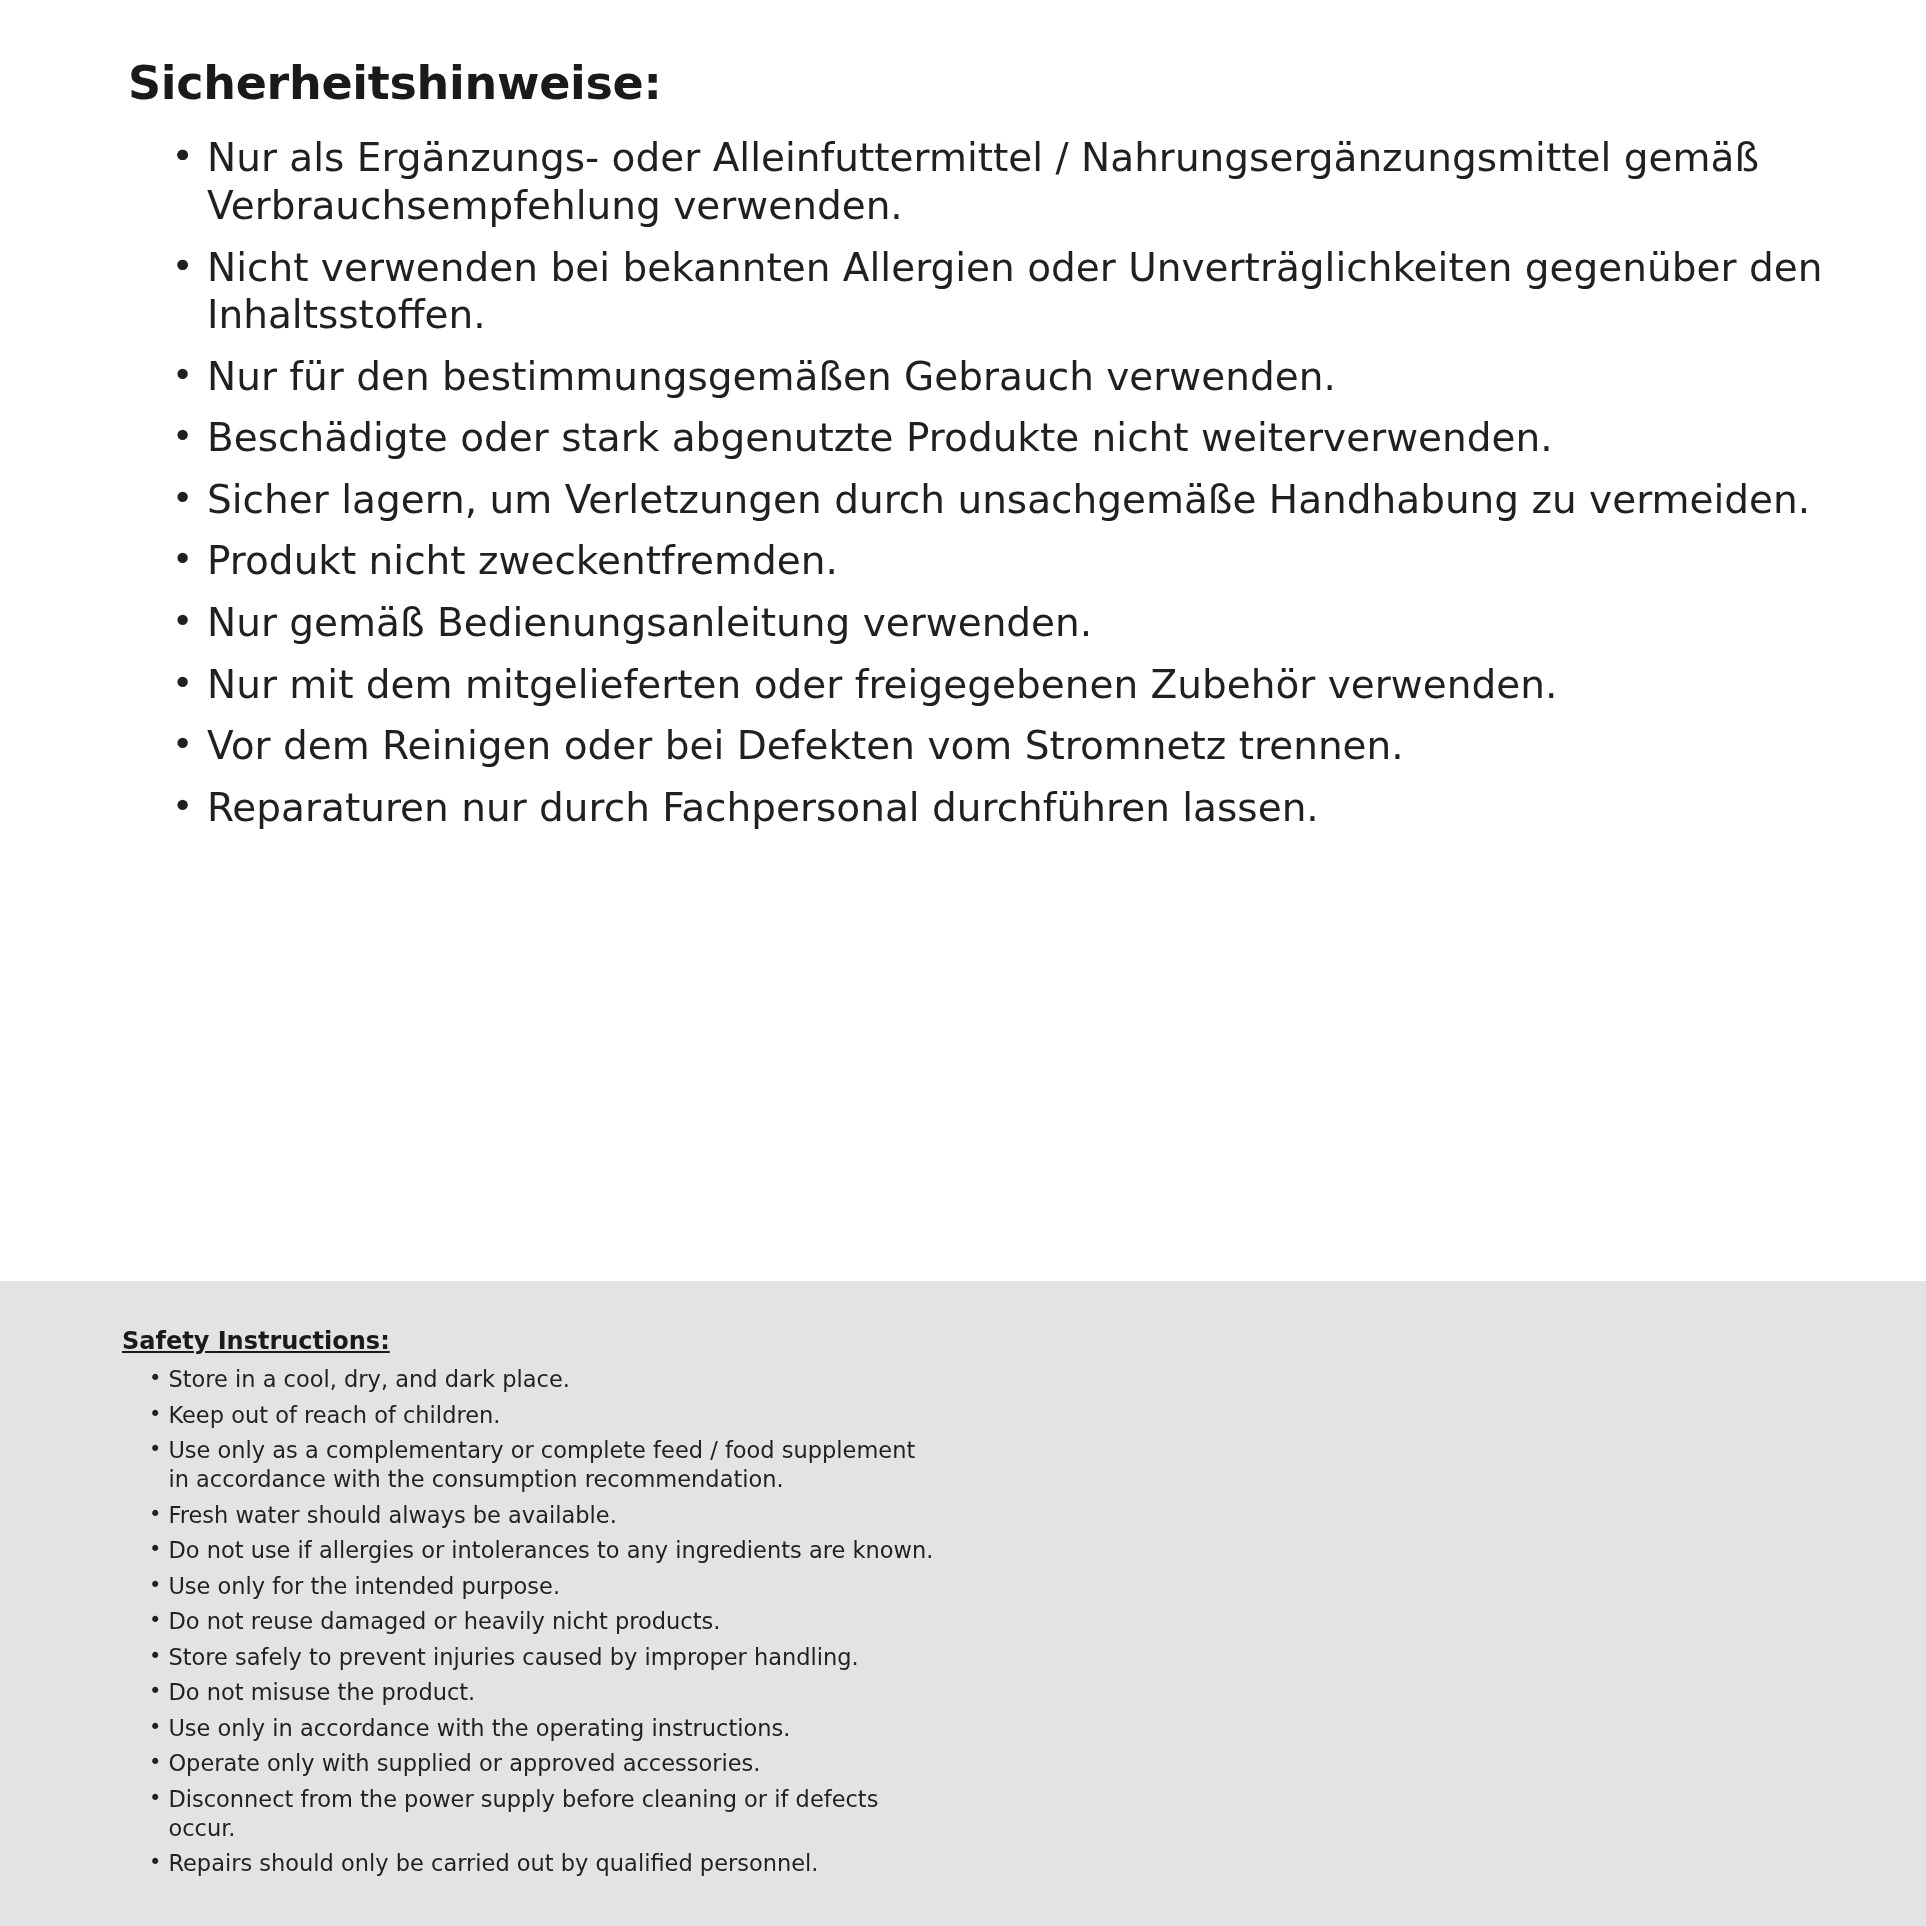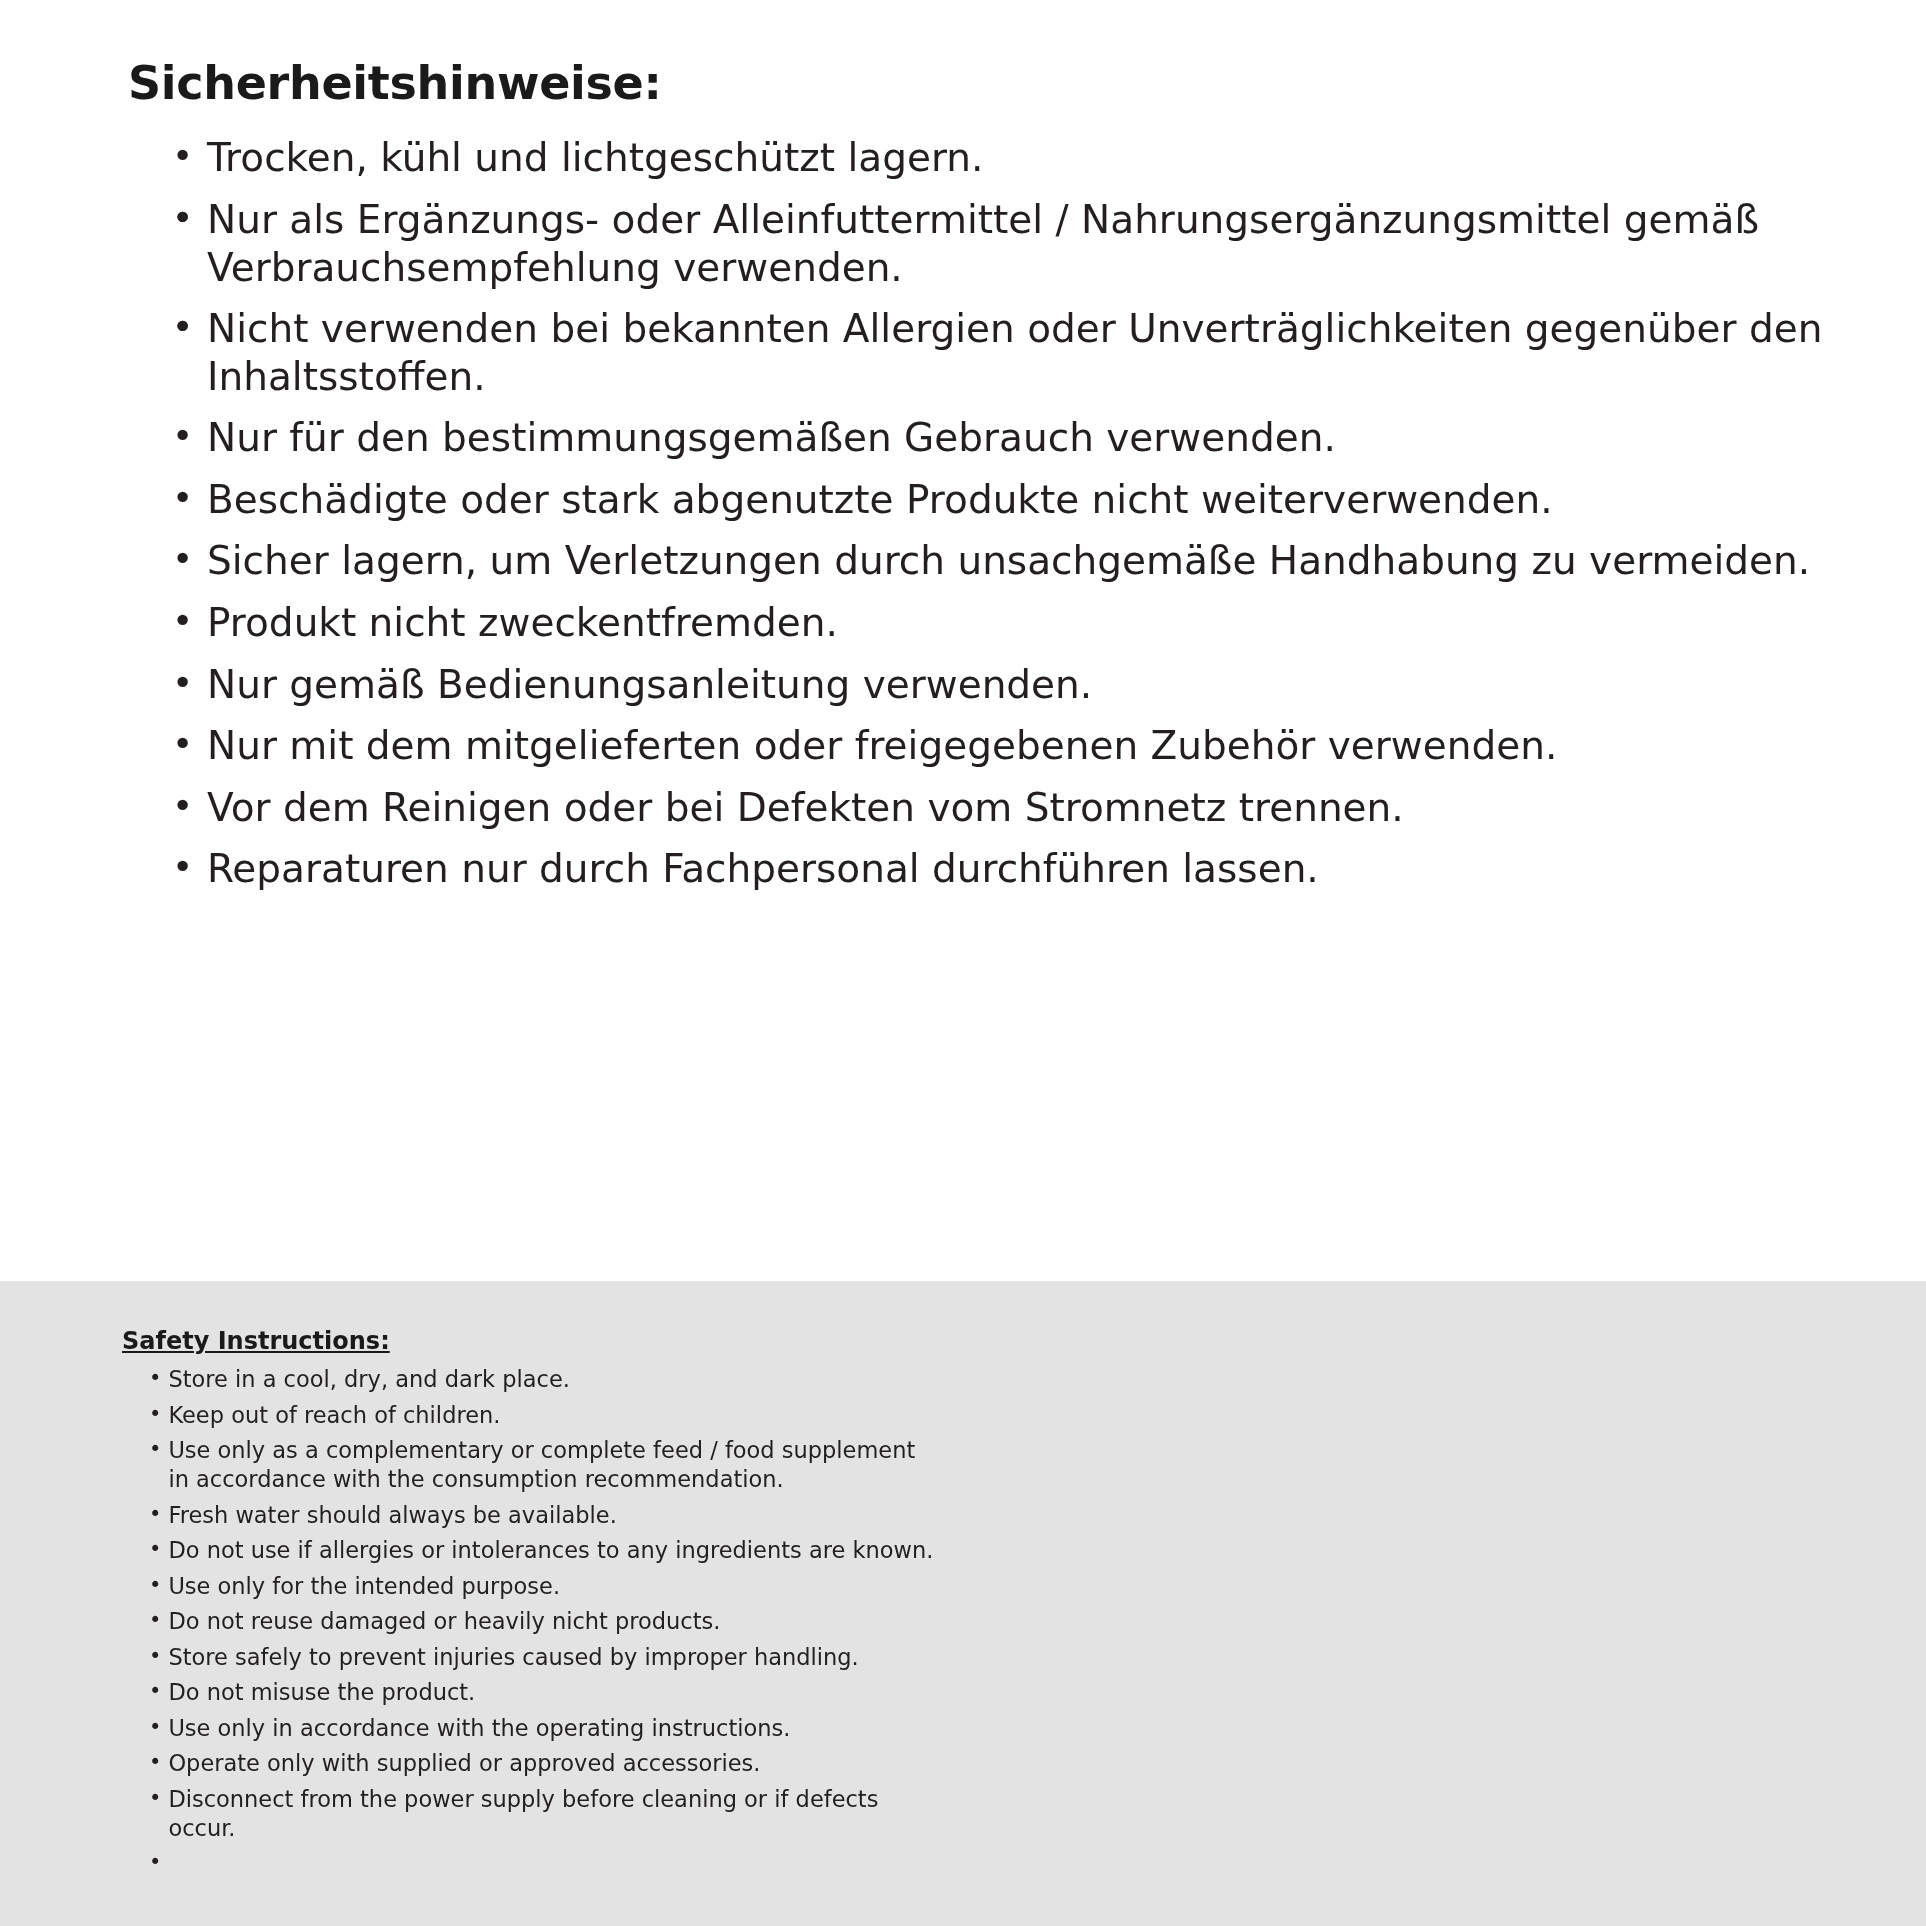--- a/index.html
+++ b/index.html
@@ -111,21 +111,21 @@
   }
 </style>
 </head>
 <body>
 
 <div class="page">
 
   <section class="de-section">
     <h1 class="de-heading">Sicherheitshinweise:</h1>
     <ul class="de-list">
-      <li><span class="bullet">•</span><span>Trocken, kühl und lichtgeschützt lagern.</span></li>
+      <li><span class="bullet">•</span></li>
       <li><span class="bullet">•</span></li>
       <li><span class="bullet">•</span><span>Nur als Ergänzungs- oder Alleinfuttermittel / Nahrungsergänzungsmittel gemäß Verbrauchsempfehlung verwenden.</span></li>
       <li><span class="bullet">•</span></li>
       <li><span class="bullet">•</span><span>Nicht verwenden bei bekannten Allergien oder Unverträglichkeiten gegenüber den Inhaltsstoffen.</span></li>
       <li><span class="bullet">•</span><span>Nur für den bestimmungsgemäßen Gebrauch verwenden.</span></li>
       <li><span class="bullet">•</span><span>Beschädigte oder stark abgenutzte Produkte nicht weiterverwenden.</span></li>
       <li><span class="bullet">•</span><span>Sicher lagern, um Verletzungen durch unsachgemäße Handhabung zu vermeiden.</span></li>
       <li><span class="bullet">•</span><span>Produkt nicht zweckentfremden.</span></li>
       <li><span class="bullet">•</span><span>Nur gemäß Bedienungsanleitung verwenden.</span></li>
       <li><span class="bullet">•</span><span>Nur mit dem mitgelieferten oder freigegebenen Zubehör verwenden.</span></li>
@@ -143,19 +143,19 @@
         <li><span class="bullet">•</span><span>Use only as a complementary or complete feed / food supplement in accordance with the consumption recommendation.</span></li>
         <li><span class="bullet">•</span><span>Fresh water should always be available.</span></li>
         <li><span class="bullet">•</span><span>Do not use if allergies or intolerances to any ingredients are known.</span></li>
         <li><span class="bullet">•</span><span>Use only for the intended purpose.</span></li>
         <li><span class="bullet">•</span><span>Do not reuse damaged or heavily nicht products.</span></li>
         <li><span class="bullet">•</span><span>Store safely to prevent injuries caused by improper handling.</span></li>
         <li><span class="bullet">•</span><span>Do not misuse the product.</span></li>
         <li><span class="bullet">•</span><span>Use only in accordance with the operating instructions.</span></li>
         <li><span class="bullet">•</span><span>Operate only with supplied or approved accessories.</span></li>
         <li><span class="bullet">•</span><span>Disconnect from the power supply before cleaning or if defects occur.</span></li>
-        <li><span class="bullet">•</span></li>
+        <li><span class="bullet">•</span><span>Repairs should only be carried out by qualified personnel.</span></li>
       </ul>
     </div>
   </section>
 
 </div>
 
 
 </body></html>

